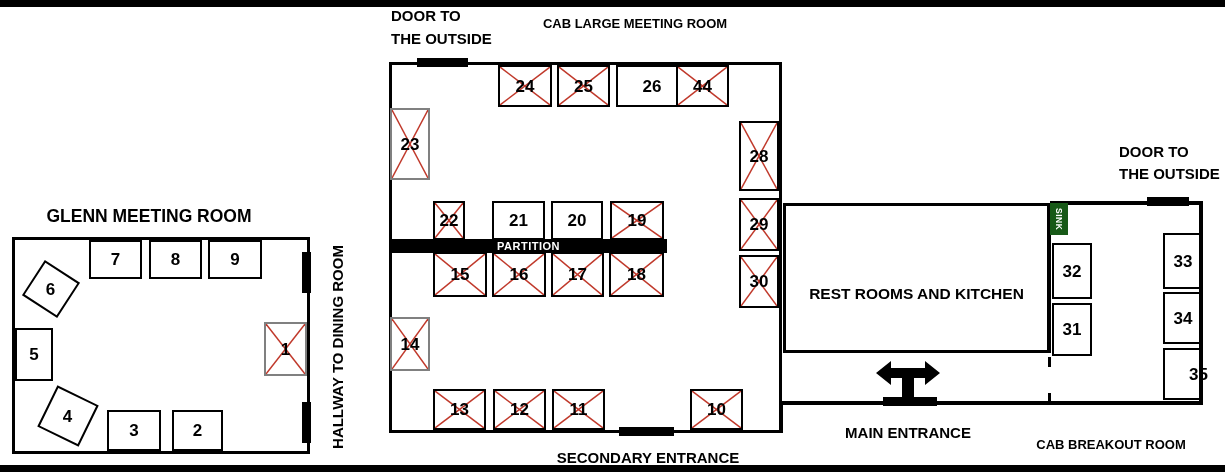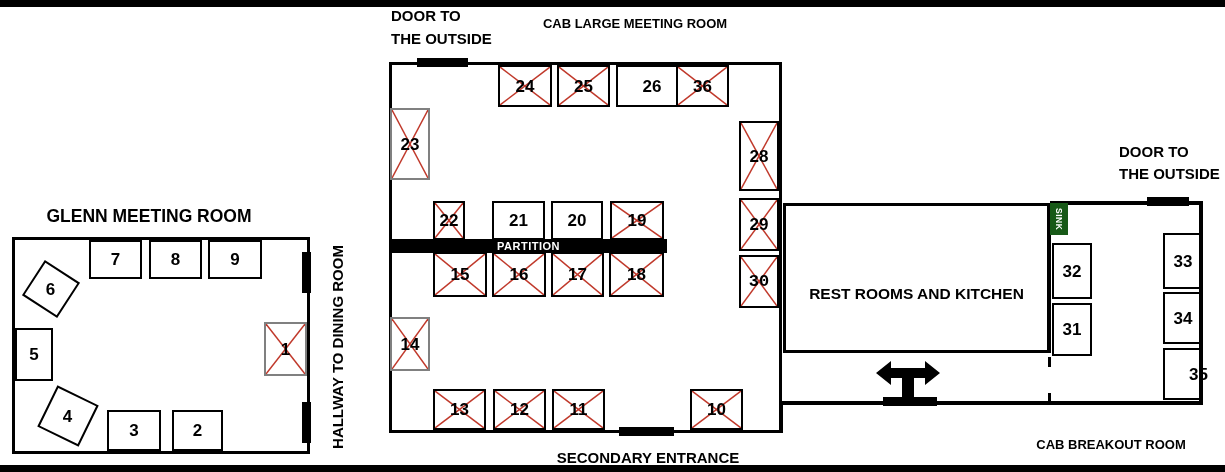--- a/index.html
+++ b/index.html
@@ -66,20 +66,21 @@
 
   <div class="room" style="left:783px;top:203px;width:267px;height:150px;"></div>
   <div class="restlabel">REST ROOMS AND KITCHEN</div>
 
   <div class="wall" style="left:779px;top:401px;width:424px;height:4px;"></div>
   <div class="wall" style="left:779px;top:401px;width:4px;height:32px;"></div>
   <div class="wall" style="left:883px;top:397px;width:54px;height:9px;"></div>
   <svg class="arrow" width="64" height="40" viewBox="0 0 64 40">
     <path d="M0,13 L15,1 V8 H49 V1 L64,13 L49,25 V18 H38 V40 H26 V18 H15 V25 Z" fill="#000"></path>
   </svg>
+  <div class="lbl center" style="left:808px;top:421px;width:200px;">MAIN ENTRANCE</div>
 
   <div class="lbl" style="left:1119px;top:141px;line-height:22px;">DOOR TO
 THE OUTSIDE</div>
   <div class="wall" style="left:1050px;top:201px;width:153px;height:4px;"></div>
   <div class="wall" style="left:1147px;top:197px;width:42px;height:9px;"></div>
   <div class="wall" style="left:1199px;top:201px;width:4px;height:204px;"></div>
   <div class="wall" style="left:1048px;top:203px;width:3px;height:150px;"></div>
   <div class="wall" style="left:1048px;top:357px;width:3px;height:10px;"></div>
   <div class="wall" style="left:1048px;top:393px;width:3px;height:10px;"></div>
   <div class="sink" style="background: rgb(23, 89, 23);">
@@ -224,37 +225,37 @@
         <span class="num">25</span>
       </div>
       <div class="table" style="left: 616px; top: 65px; width: 72px; height: 42px;">
         <span class="num">26</span>
       </div>
       <div class="table" style="left: 676px; top: 65px; width: 53px; height: 42px;">
         <svg class="cross" viewBox="0 0 10 10" preserveAspectRatio="none">
           <path d="M0 0 L10 10" stroke="#c0392b" stroke-width="1.5" vector-effect="non-scaling-stroke" fill="none"></path>
           <path d="M10 0 L0 10" stroke="#c0392b" stroke-width="1.5" vector-effect="non-scaling-stroke" fill="none"></path>
         </svg>
-        <span class="num">36</span>
+        <span class="num">44</span>
       </div>
       <div class="table" style="left: 739px; top: 121px; width: 40px; height: 70px;">
         <svg class="cross" viewBox="0 0 10 10" preserveAspectRatio="none">
           <path d="M0 0 L10 10" stroke="#c0392b" stroke-width="1.5" vector-effect="non-scaling-stroke" fill="none"></path>
           <path d="M10 0 L0 10" stroke="#c0392b" stroke-width="1.5" vector-effect="non-scaling-stroke" fill="none"></path>
         </svg>
         <span class="num">28</span>
       </div>
       <div class="table" style="left: 739px; top: 198px; width: 40px; height: 53px;">
         <svg class="cross" viewBox="0 0 10 10" preserveAspectRatio="none">
           <path d="M0 0 L10 10" stroke="#c0392b" stroke-width="1.5" vector-effect="non-scaling-stroke" fill="none"></path>
           <path d="M10 0 L0 10" stroke="#c0392b" stroke-width="1.5" vector-effect="non-scaling-stroke" fill="none"></path>
         </svg>
         <span class="num">29</span>
       </div>
-      <div class="table" style="left: 739px; top: 255px; width: 40px; height: 53px; font-family: Liberation Mono, monospace;">
+      <div class="table" style="left: 739px; top: 255px; width: 40px; height: 53px;">
         <svg class="cross" viewBox="0 0 10 10" preserveAspectRatio="none">
           <path d="M0 0 L10 10" stroke="#c0392b" stroke-width="1.5" vector-effect="non-scaling-stroke" fill="none"></path>
           <path d="M10 0 L0 10" stroke="#c0392b" stroke-width="1.5" vector-effect="non-scaling-stroke" fill="none"></path>
         </svg>
         <span class="num">30</span>
       </div>
       <div class="table" style="left: 1052px; top: 303px; width: 40px; height: 53px;">
         <span class="num">31</span>
       </div>
       <div class="table" style="left: 1052px; top: 243px; width: 40px; height: 56px;">

